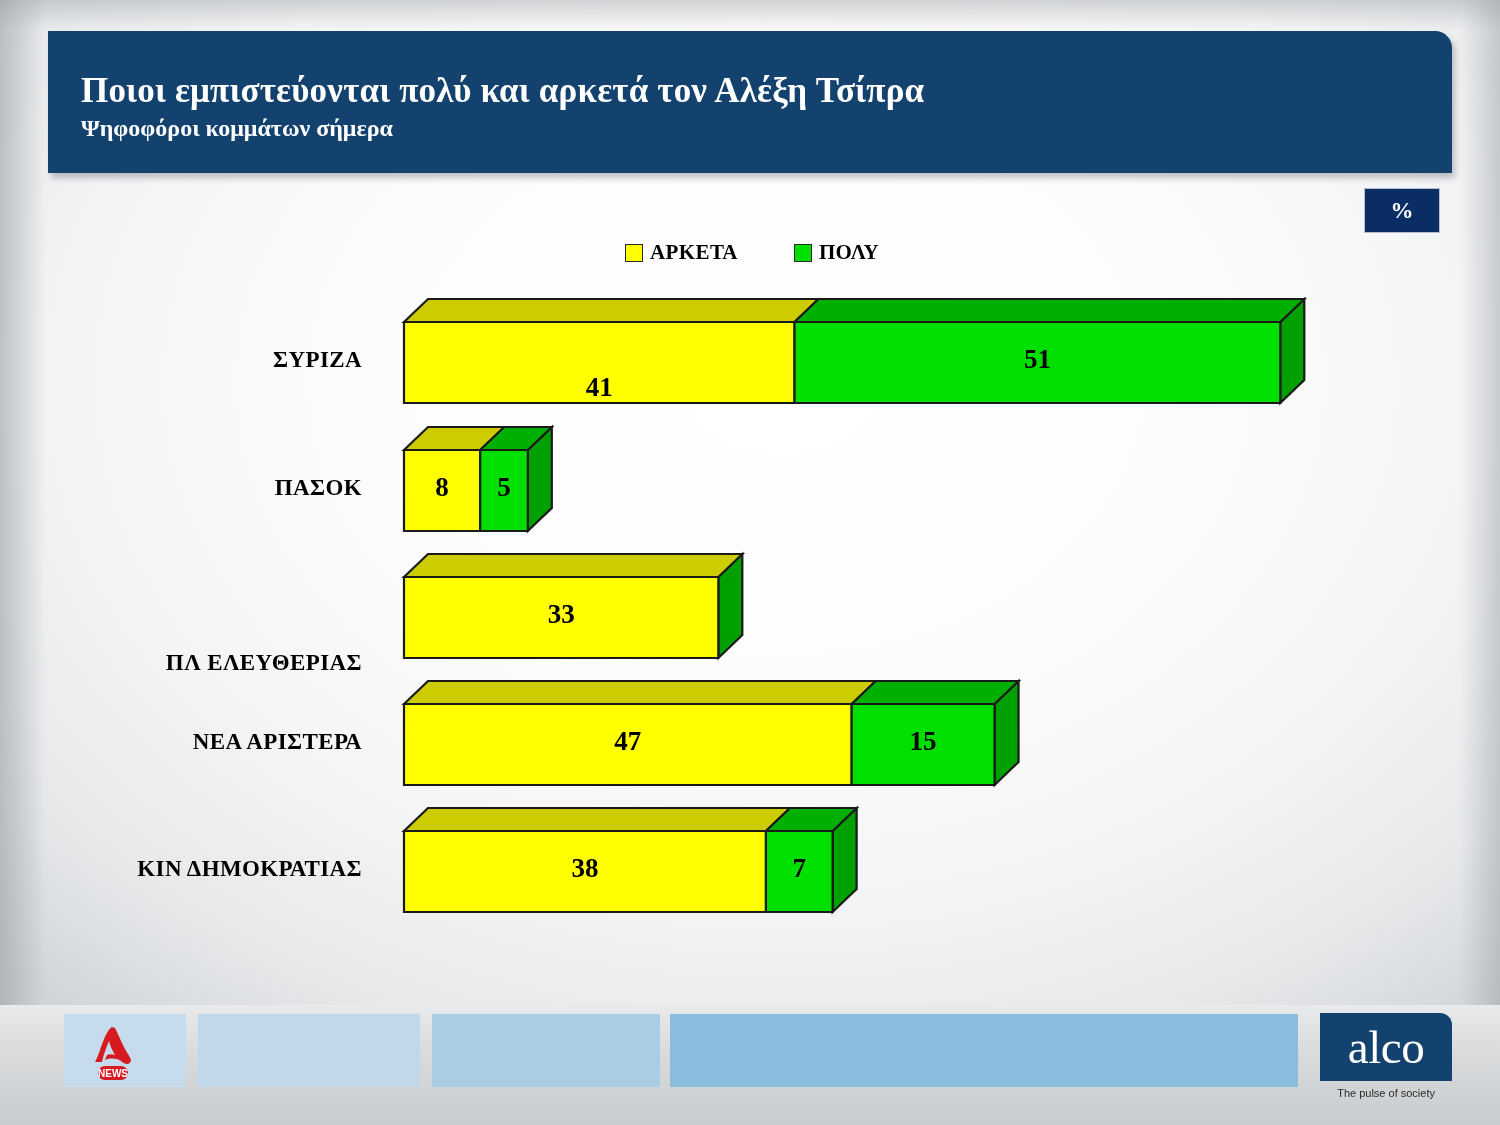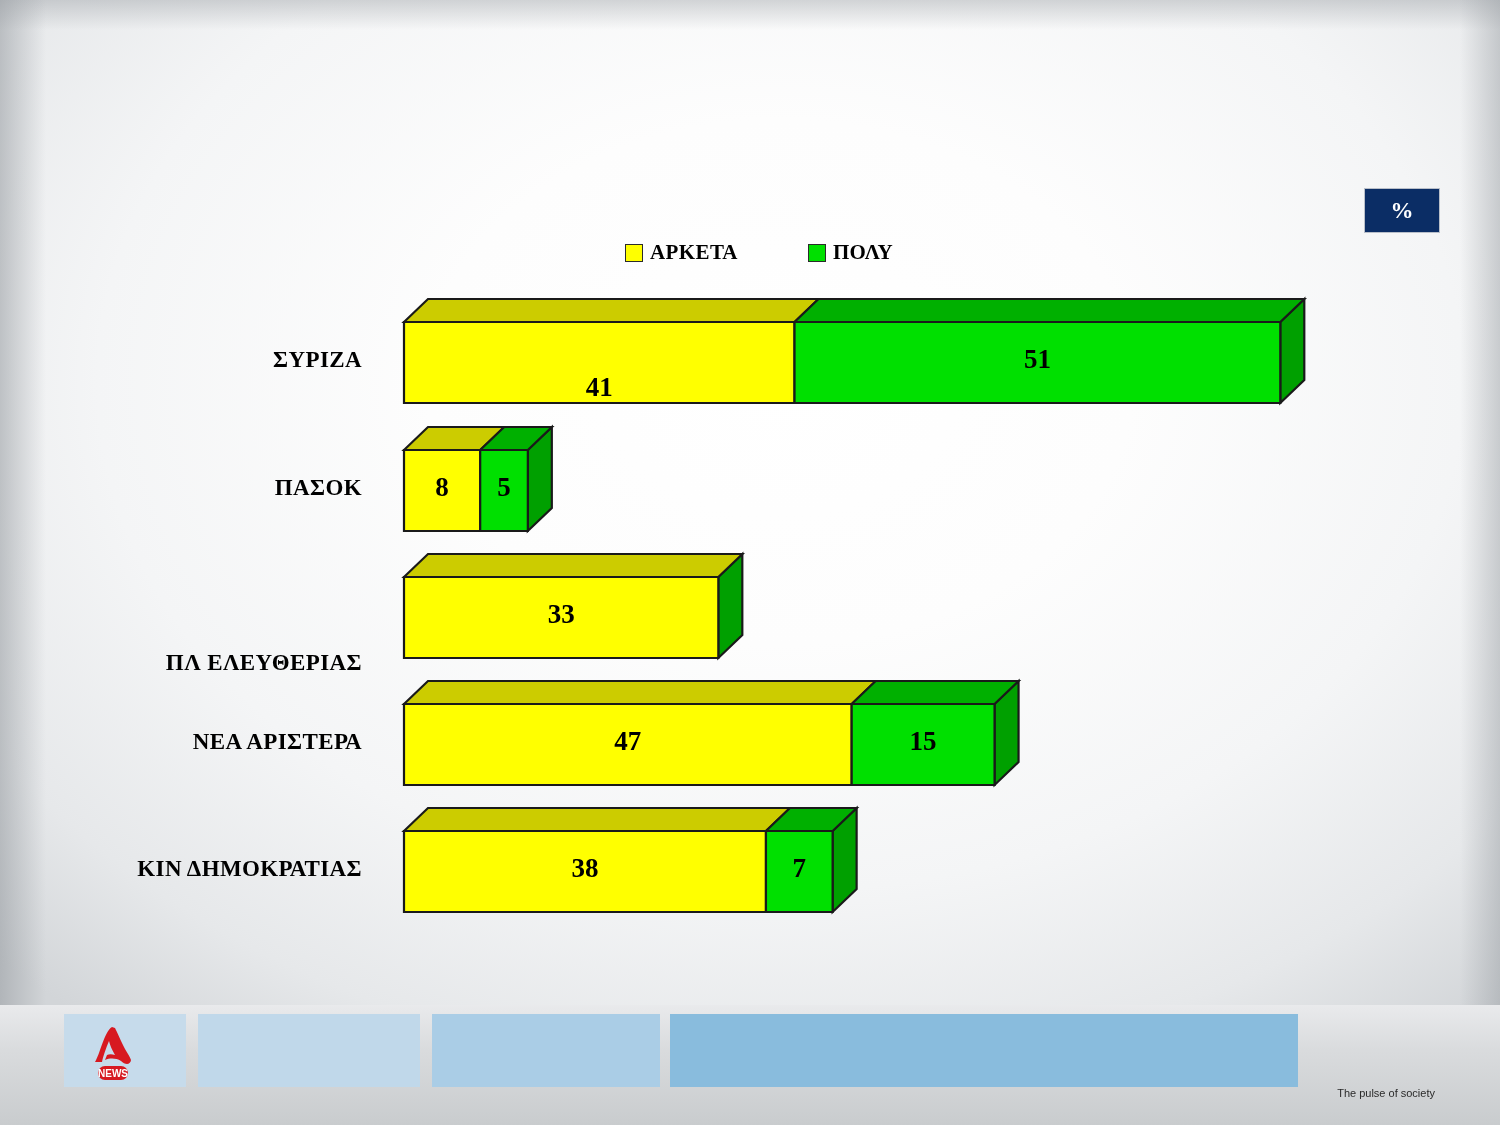--- a/index.html
+++ b/index.html
@@ -82,21 +82,21 @@
     justify-content: center;
   }
 
   
   .legend {
     position: absolute;
     left: 625px;
     top: 240px;
     display: flex;
     align-items: center;
-    gap: 70px;
+    gap: 56px;
   }
   .legend-item {
     display: flex;
     align-items: center;
     gap: 7px;
   }
   .legend-swatch {
     width: 16px;
     height: 16px;
     border: 1px solid #2b2b2b;
@@ -193,20 +193,24 @@
     color: #2a2a2a;
     font-size: 11px;
     font-family: "Liberation Sans", sans-serif;
   }
 </style>
 </head>
 <body>
 
 <div id="slide">
 
+  <div class="title-band">
+    <div class="title-main">Ποιοι εμπιστεύονται πολύ και αρκετά τον Αλέξη Τσίπρα</div>
+    <div class="title-sub">Ψηφοφόροι κομμάτων σήμερα</div>
+  </div>
 
   <div class="pct-badge">%</div>
 
   <div class="legend">
     <div class="legend-item">
       <span class="legend-swatch" style="background:#FFFF00"></span>
       <span class="legend-label">ΑΡΚΕΤΑ</span>
     </div>
     <div class="legend-item">
       <span class="legend-swatch" style="background:#00E000"></span>
@@ -274,15 +278,18 @@
   <div class="footer-seg seg2"></div>
   <div class="footer-seg seg3"></div>
   <div class="footer-seg seg4"></div>
 
   <svg class="anews-logo" viewBox="0 0 52 58">
     <path d="M24 3 C20 5 16 14 12 26 C10 32 8 36 7 38 L14 38 C15 33 18 24 21 17 C22 21 24 26 27 31 C24 30 21 30 19 31 L17 36 C22 34 28 34 33 37 C35 39 37 40 39 40 C41 40 43 38 43 36 C42 33 40 30 37 25 C33 17 29 8 27 4 Z" fill="#D71920"></path>
     <rect x="10" y="42" width="30" height="14" rx="7" fill="#D71920"></rect>
     <text x="25" y="53" font-family="Liberation Sans, sans-serif" font-size="10" font-weight="bold" fill="#ffffff" text-anchor="middle">NEWS</text>
   </svg>
 
+  <div class="alco-box">
+    <span class="alco-word">alco</span>
+  </div>
   <div class="alco-tag">The pulse of society</div>
 
 </div>
 
 </body></html>

